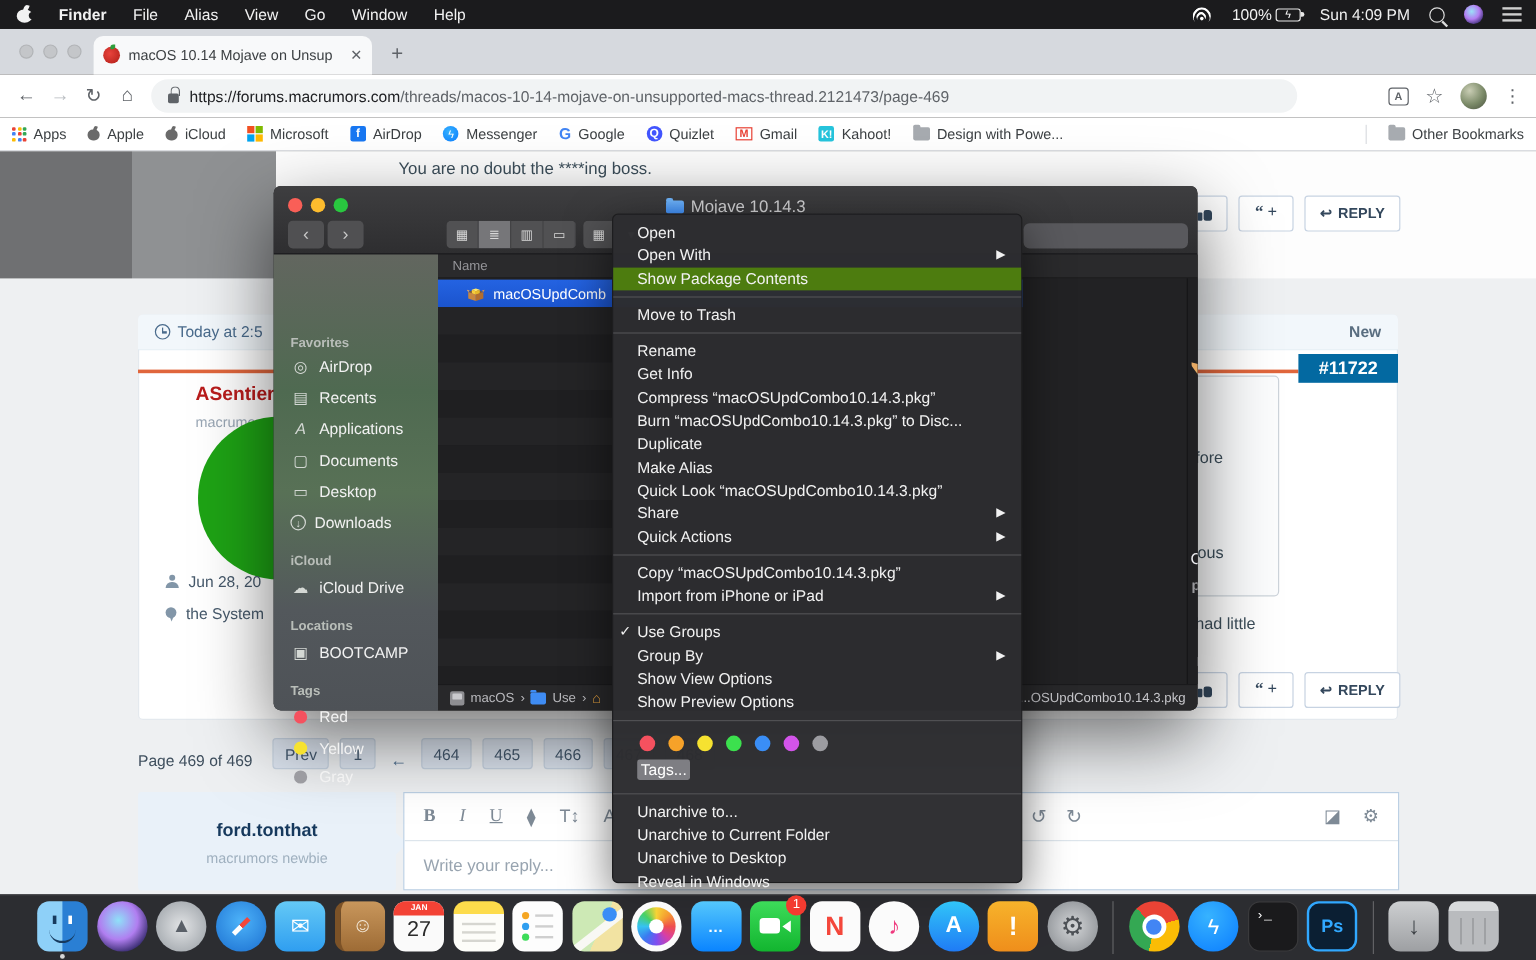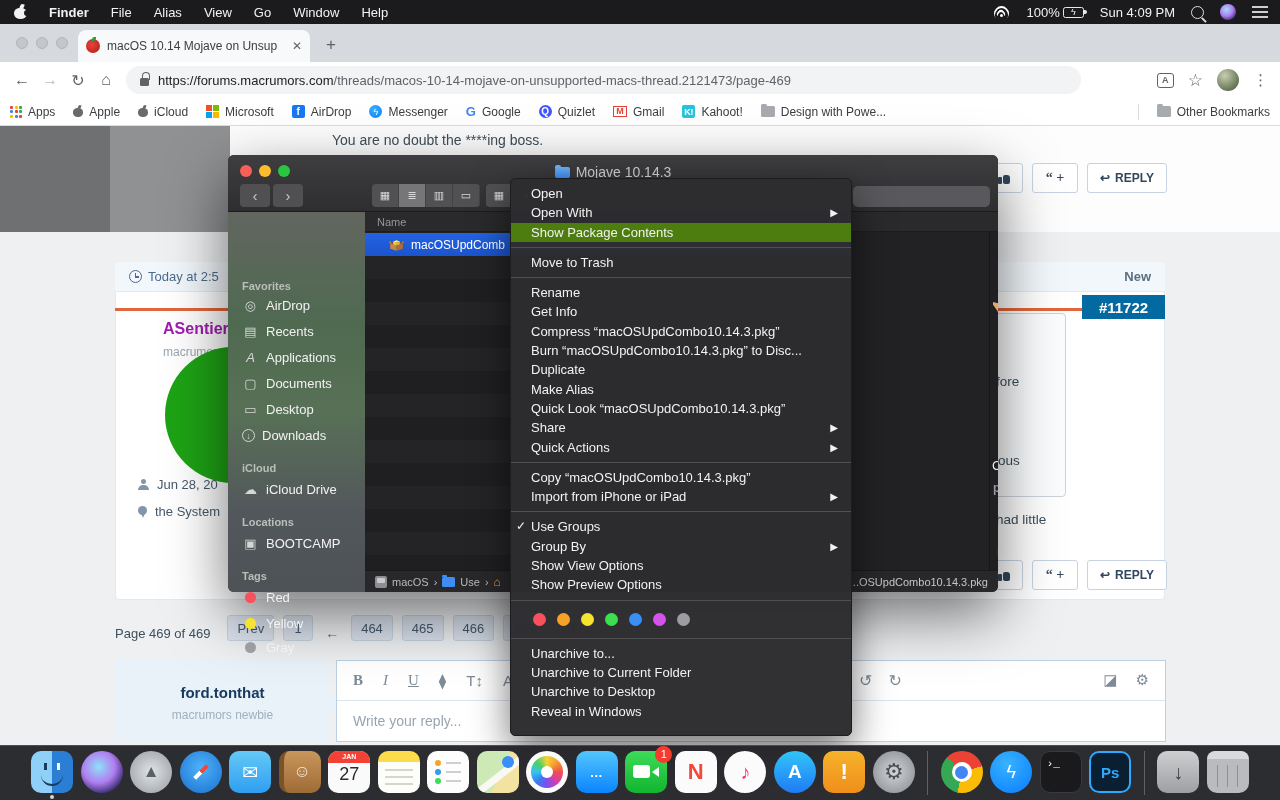--- a/index.html
+++ b/index.html
@@ -89,21 +89,21 @@
   .quote-line { position:absolute; left:332px; top:6px; font-size:14px; color:#3c4e5a; }
   .post-card { position:absolute; left:115px; top:136px; width:1050px; height:338px; background:#fff; border-radius:4px; border:1px solid #e4e9ee; }
   .post-head { position:absolute; left:115px; top:136px; width:1050px; height:30px; background:#f2f7fb; border-bottom:1px solid #e2ebf2; border-radius:4px 4px 0 0; display:flex; align-items:center; padding:0 14px; }
   .clock-ic { width:13px; height:13px; border:1.5px solid #4a6b8c; border-radius:50%; position:relative; margin-right:6px; }
   .clock-ic::before { content:""; position:absolute; left:4.5px; top:2px; width:1.5px; height:4px; background:#4a6b8c; }
   .clock-ic::after { content:""; position:absolute; left:4.5px; top:5px; width:4px; height:1.5px; background:#4a6b8c; }
   .timestamp { font-size:13px; color:#4a6b8c; }
   .new-label { margin-left:auto; font-size:13px; font-weight:bold; color:#5a6e80; }
   .orange-line { position:absolute; left:115px; top:182px; width:967px; height:3px; background:#e0663c; }
   .post-badge { position:absolute; left:1082px; top:169px; width:83px; height:24px; background:#0369a1; color:#fff; font-weight:bold; font-size:15px; display:flex; align-items:center; justify-content:center; }
-  .uname { position:absolute; left:163px; top:194px; font-size:16px; font-weight:bold; color:#a21caf; }
+  .uname { position:absolute; left:163px; top:194px; font-size:16px; font-weight:bold; color:#b91c1c; }
   .utag { position:absolute; left:163px; top:219px; font-size:12px; color:#99a6b4; }
   .avatar-big { position:absolute; left:165px; top:221px; width:136px; height:136px; border-radius:50%; background:#1ea315; }
   .meta-row { position:absolute; left:138px; font-size:13px; color:#46596b; display:flex; align-items:center; gap:8px; }
   .person-ic { width:11px; height:11px; position:relative; }
   .person-ic::before { content:""; position:absolute; left:3px; top:0; width:5px; height:5px; background:#8296a8; border-radius:50%; }
   .person-ic::after { content:""; position:absolute; left:0; top:5.5px; width:11px; height:5.5px; background:#8296a8; border-radius:6px 6px 0 0; }
   .pin-ic { width:9px; height:12px; position:relative; }
   .pin-ic::before { content:""; position:absolute; left:0; top:0; width:9px; height:9px; background:#8296a8; border-radius:50%; }
   .pin-ic::after { content:""; position:absolute; left:2.5px; top:7px; border-left:2px solid transparent; border-right:2px solid transparent; border-top:5px solid #8296a8; }
   .quote-card { position:absolute; left:988px; top:187px; width:78px; height:184px; background:#fbfcfd; border:1px solid #ccd3da; border-radius:4px; }
@@ -645,20 +645,21 @@
     <div class="msep"></div>
     <div class="tagrow">
       <i style="background-color: rgb(245, 81, 95);"></i>
       <i style="background-color: rgb(246, 162, 41);"></i>
       <i style="background-color: rgb(246, 226, 48);"></i>
       <i style="background-color: rgb(60, 224, 78);"></i>
       <i style="background-color: rgb(58, 142, 246);"></i>
       <i style="background-color: rgb(211, 84, 234);"></i>
       <i style="background-color: rgb(156, 156, 161);"></i>
     </div>
+    <div class="tags-item"><span>Tags...</span></div>
     <div class="msep"></div>
     <div class="mi"><span>Unarchive to...</span></div>
     <div class="mi"><span>Unarchive to Current Folder</span></div>
     <div class="mi"><span>Unarchive to Desktop</span></div>
     <div class="mi"><span>Reveal in Windows</span></div>
   </div>
 
   <div class="dock">
     <div class="dk dk-finder active">
         <span class="g"></span>

